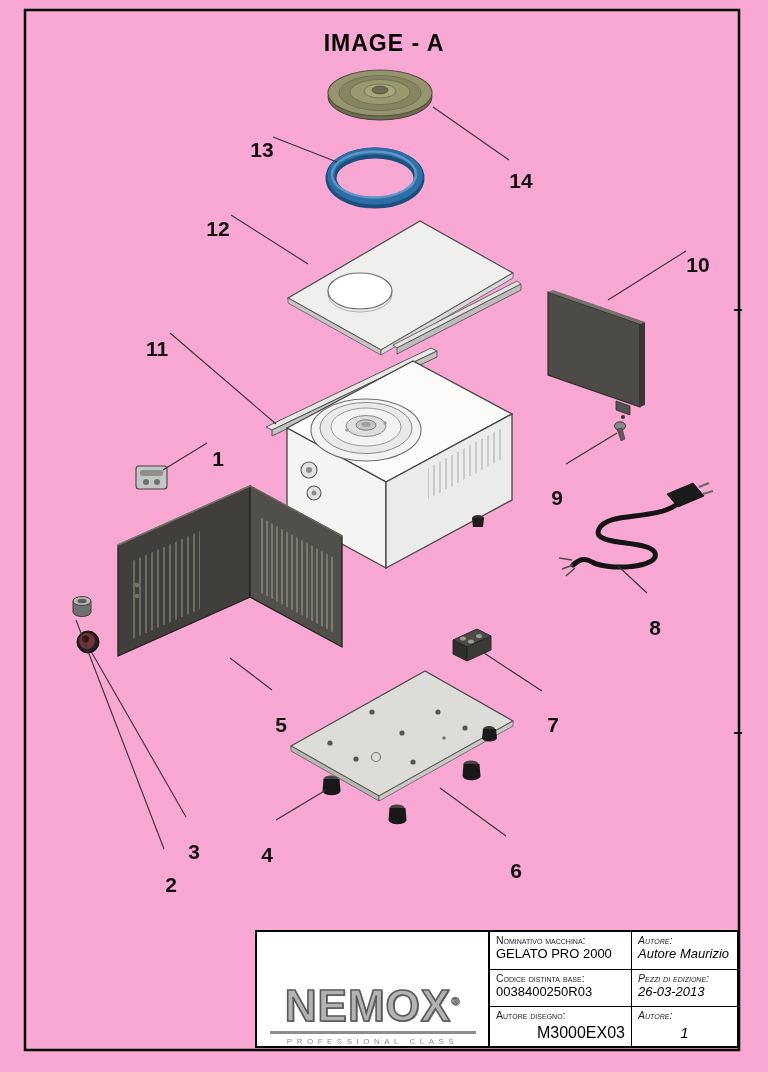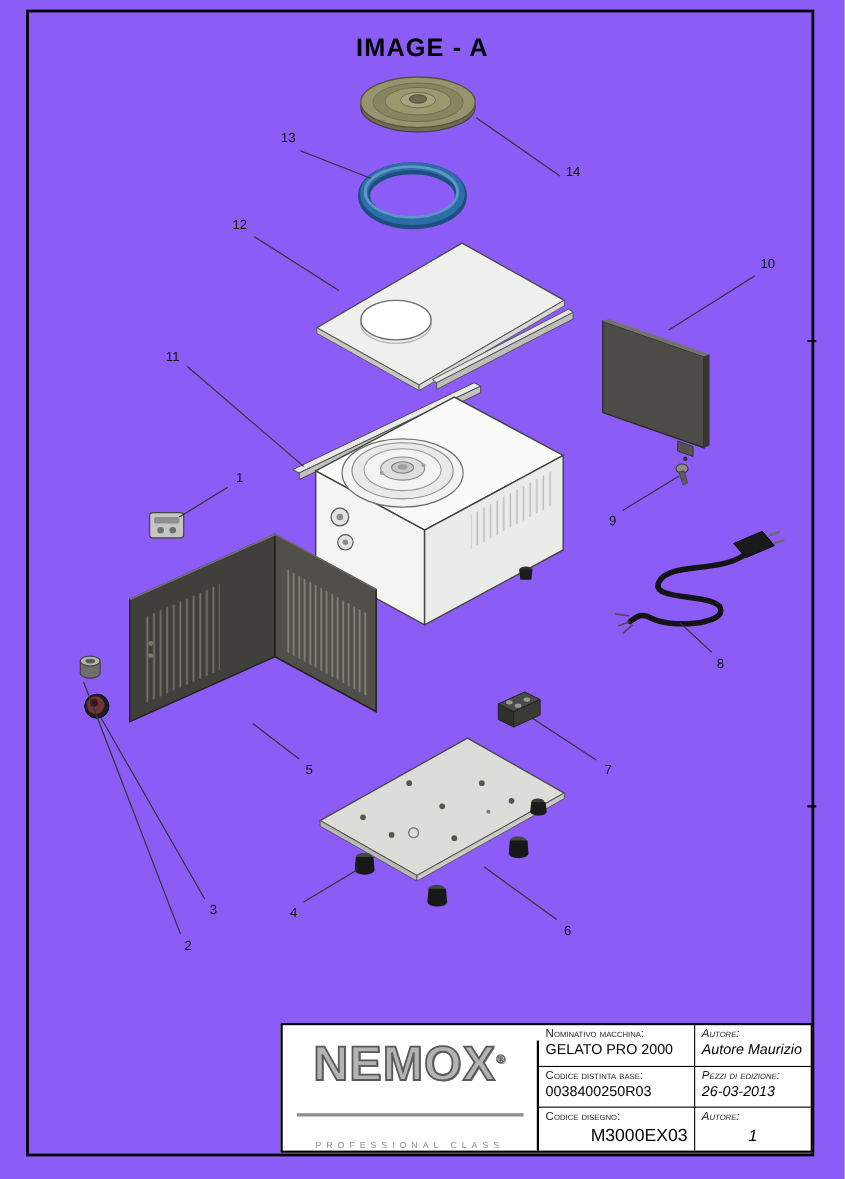--- a/index.html
+++ b/index.html
@@ -1,37 +1,37 @@
 <!DOCTYPE html>
 <html><head>
 <meta charset="utf-8">
 <style>
   html,body{margin:0;padding:0;background:#fff;}
   .page{
-    position:relative;width:768px;height:1072px;background:#8b5cf6;overflow:hidden;
+    position:relative;width:768px;height:1072px;background:#f9a8d4;overflow:hidden;
     font-family:"Liberation Sans",sans-serif;color:#111;
   }
   .diagram-svg{position:absolute;left:0;top:0;width:768px;height:1072px;}
   .page-title{
     position:absolute;top:30px;left:0;right:0;text-align:center;
     font-size:23px;font-weight:bold;letter-spacing:1px;color:#000;
   }
   .part-label{
     position:absolute;transform:translate(-50%,-50%);
-    font-size:12px;font-weight:normal;color:#111;line-height:1;
+    font-size:21px;font-weight:bold;color:#111;line-height:1;margin-top:24px;
   }
   
   .title-block{
     position:absolute;left:255px;top:930px;width:484px;height:118px;
     border:2px solid #000;box-sizing:border-box;background:#fff;
     display:grid;grid-template-columns:233px 141px auto;grid-template-rows:37px 37px auto;
   }
   .tb-logo-cell{
     grid-row:1/4;grid-column:1;border-right:2px solid #000;
-    display:flex;flex-direction:column;align-items:center;justify-content:space-between;margin-top:14px;
+    display:flex;flex-direction:column;align-items:center;justify-content:flex-end;
   }
   .tb-brand{
     font-size:44px;font-weight:800;letter-spacing:1px;line-height:1;
     color:#b3b3b1;-webkit-text-stroke:1.6px #59595.7;
     -webkit-text-stroke:1.6px #595957;text-shadow:1px 1px 0 #7d7d7b;
   }
   .tb-brand sup{font-size:11px;-webkit-text-stroke:0.5px #595957;}
   .tb-rule{width:206px;height:3px;background:#8e8e8c;margin:3px 0 3px;}
   .tb-sub{font-size:8px;font-weight:normal;letter-spacing:4.5px;color:#8e8e8c;white-space:nowrap;}
   .tb-cell{padding:2px 6px;box-sizing:border-box;overflow:hidden;}
@@ -261,21 +261,21 @@
     </div>
     <div class="tb-cell c-bom">
       <div class="tb-label">Codice distinta base:</div>
       <div class="tb-value">0038400250R03</div>
     </div>
     <div class="tb-cell c-edition">
       <div class="tb-label">Pezzi di edizione:</div>
       <div class="tb-value">26-03-2013</div>
     </div>
     <div class="tb-cell c-drawing">
-      <div class="tb-label">Codice disegno:</div>
+      <div class="tb-label">Autore disegno:</div>
       <div class="tb-value">M3000EX03</div>
     </div>
     <div class="tb-cell c-table">
       <div class="tb-label">Autore:</div>
       <div class="tb-value">1</div>
     </div>
   </div>
 
 </div>
 

